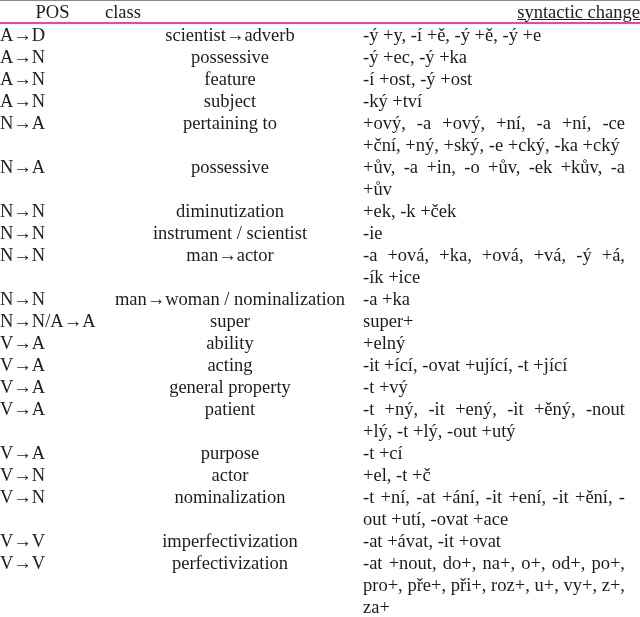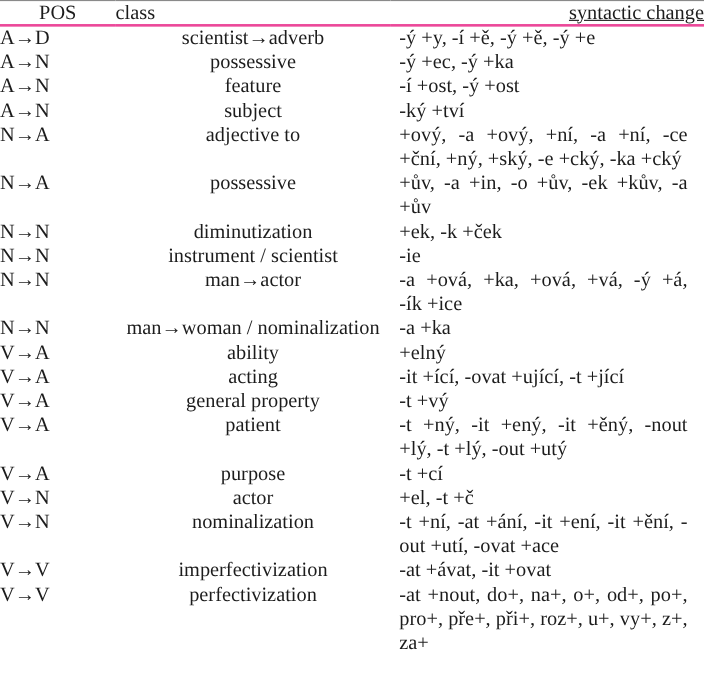--- a/index.html
+++ b/index.html
@@ -88,21 +88,21 @@
         <td class="cls">feature</td>
         <td class="chg">-í +ost, -ý +ost</td>
       </tr>
       <tr>
         <td class="pos">A→N</td>
         <td class="cls">subject</td>
         <td class="chg">-ký +tví</td>
       </tr>
       <tr>
         <td class="pos">N→A</td>
-        <td class="cls">adjective to</td>
+        <td class="cls">pertaining to</td>
         <td class="chg">+ový, -a +ový, +ní, -a +ní, -ce +ční, +ný, +ský, -e +cký, -ka +cký</td>
       </tr>
       <tr>
         <td class="pos">N→A</td>
         <td class="cls">possessive</td>
         <td class="chg">+ův, -a +in, -o +ův, -ek +kův, -a +ův</td>
       </tr>
       <tr>
         <td class="pos">N→N</td>
         <td class="cls">diminutization</td>
@@ -115,20 +115,25 @@
       </tr>
       <tr>
         <td class="pos">N→N</td>
         <td class="cls">man→actor</td>
         <td class="chg">-a +ová, +ka, +ová, +vá, -ý +á, -ík&nbsp;+ice</td>
       </tr>
       <tr>
         <td class="pos">N→N</td>
         <td class="cls">man→woman / nominalization</td>
         <td class="chg">-a +ka</td>
+      </tr>
+      <tr>
+        <td class="pos">N→N/A→A</td>
+        <td class="cls">super</td>
+        <td class="chg">super+</td>
       </tr>
       <tr>
         <td class="pos">V→A</td>
         <td class="cls">ability</td>
         <td class="chg">+elný</td>
       </tr>
       <tr>
         <td class="pos">V→A</td>
         <td class="cls">acting</td>
         <td class="chg">-it +ící, -ovat +ující, -t +jící</td>

